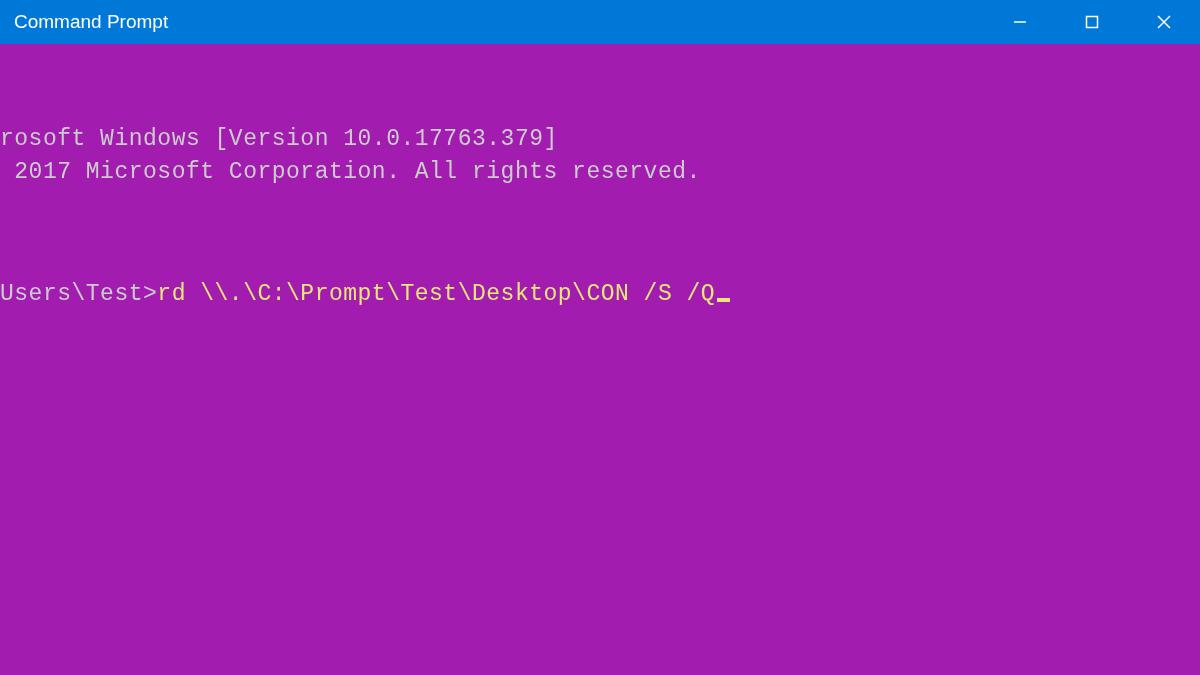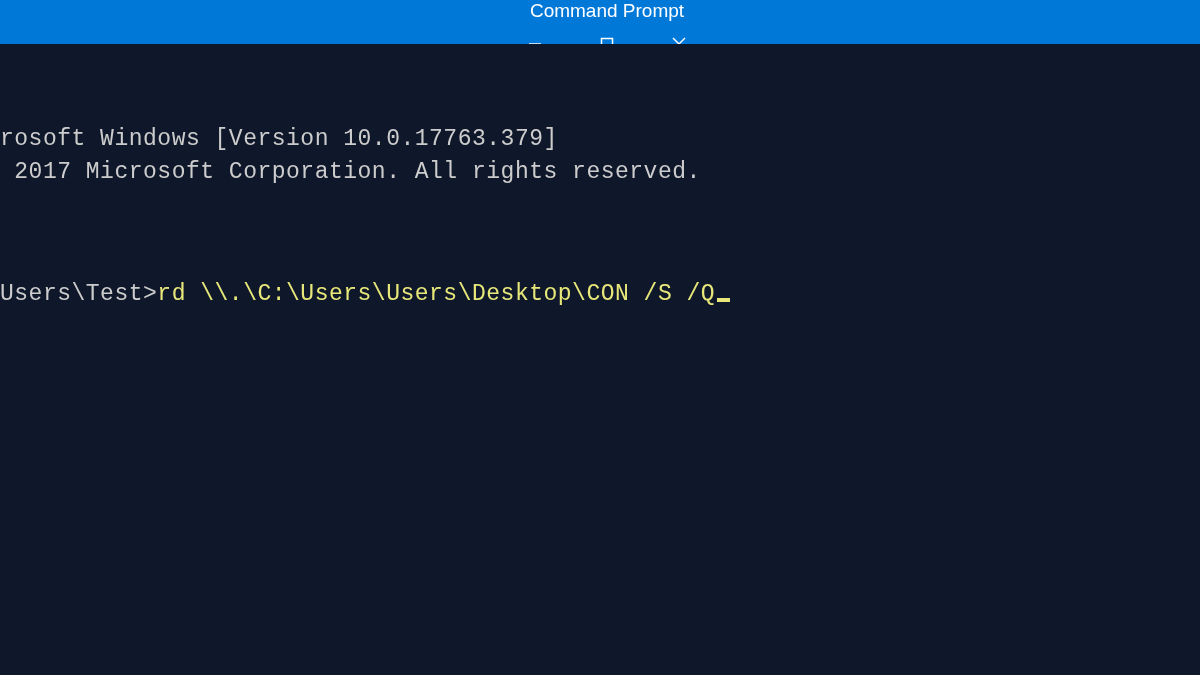--- a/index.html
+++ b/index.html
@@ -20,21 +20,20 @@
     .titlebar {
       height: 44px;
       background: #0078d7;
       display: flex;
       align-items: center;
       padding-left: 14px;
       color: #ffffff;
       font-family: 'Segoe UI', Tahoma, sans-serif;
       font-size: 19px;
       font-weight: 400;
-      flex-direction: column;
     }
     .title-text {
       flex: 1;
     }
     .window-controls {
       display: flex;
       height: 100%;
     }
     .win-btn {
       width: 72px;
@@ -45,21 +44,21 @@
       color: #ffffff;
       font-family: 'Segoe UI', sans-serif;
     }
     .win-btn svg {
       stroke: #ffffff;
       fill: none;
       stroke-width: 1.5;
     }
     .terminal {
       flex: 1;
-      background: #0f172a;
+      background: #a21caf;
       color: #cccccc;
       padding: 12px 16px 0 0;
       font-size: 23px;
       line-height: 1.45;
       letter-spacing: 0.5px;
       font-family: Consolas, 'Courier New', monospace;
       white-space: pre;
       overflow: hidden;
     }
     .line {
@@ -102,15 +101,15 @@
       <div class="win-btn">
         <svg width="14" height="14" viewBox="0 0 14 14">
           <line x1="1" y1="1" x2="13" y2="13"></line>
           <line x1="13" y1="1" x2="1" y2="13"></line>
         </svg>
       </div>
     </div>
   </div>
   <div class="terminal">
     <span class="line">rosoft Windows [Version 10.0.17763.379]</span><span class="line"> 2017 Microsoft Corporation. All rights reserved.</span>
-    <span class="line prompt-line"><span>Users\Test&gt;</span><span class="cmd">rd \\.\C:\Users\Users\Desktop\CON /S /Q</span><span class="cursor"></span></span>
+    <span class="line prompt-line"><span>Users\Test&gt;</span><span class="cmd">rd \\.\C:\Prompt\Test\Desktop\CON /S /Q</span><span class="cursor"></span></span>
   </div>
 </div>
 
 </body></html>

